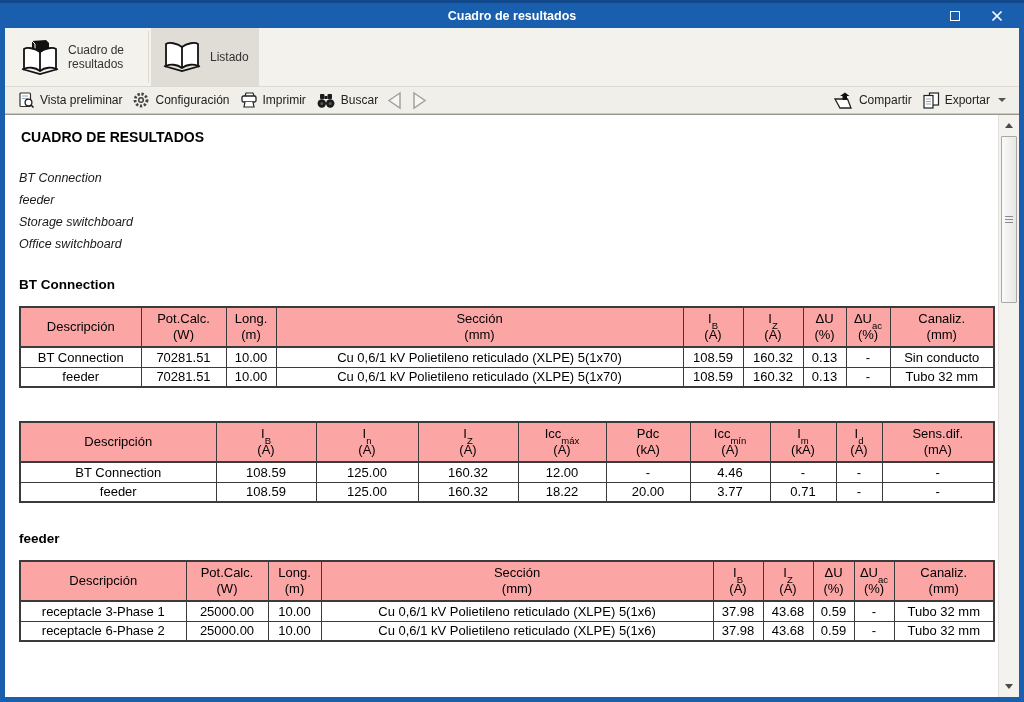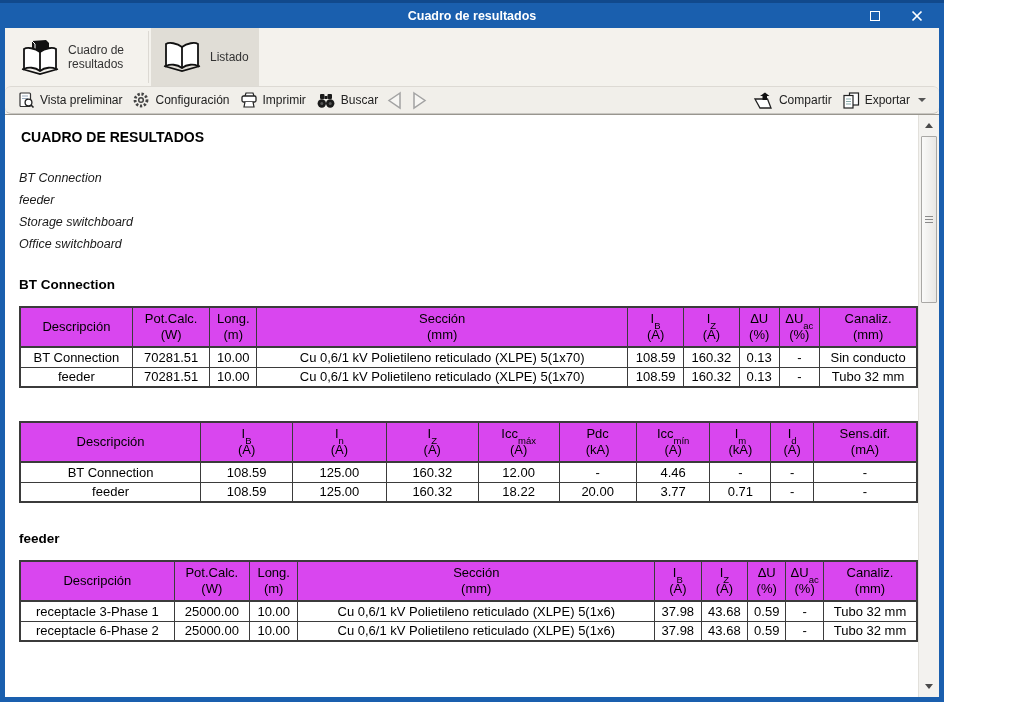--- a/index.html
+++ b/index.html
@@ -1,19 +1,19 @@
 <!DOCTYPE html>
 <html><head>
 <meta charset="utf-8">
 <style>
   * { margin:0; padding:0; box-sizing:border-box; }
   html,body { width:1024px; height:702px; overflow:hidden; }
   body { font-family:"Liberation Sans", sans-serif; background:#fff; }
 
-  .window { width:944px; height:702px; display:flex; flex-direction:column; }
+  .window { width:1024px; height:702px; display:flex; flex-direction:column; }
 
   
   .titlebar {
     height:28px; background:#1A5FAE; border-top:3px solid #11498C;
     display:flex; align-items:center; justify-content:center; position:relative;
     color:#fff; font-size:12.5px; font-weight:bold;
   }
   .tb-controls { position:absolute; right:10px; top:0; height:25px; display:flex; align-items:center; gap:8px; }
   .tb-btn { width:34px; height:25px; display:flex; align-items:center; justify-content:center; cursor:default; }
   .max-glyph { width:10px; height:10px; border:1.6px solid #fff; display:block; }
@@ -27,41 +27,41 @@
   
   .ribbon { height:58px; background:#F4F2ED; display:flex; align-items:stretch; padding-left:4px; }
   .rb-btn { display:flex; align-items:center; gap:7px; padding:0 10px; font-size:12px; color:#333; }
   .rb-btn.selected { background:#E0DDD6;justify-content:space-between; }
   .rb-sep { width:1px; background:#DCD9D3; margin:3px 2px; }
   .rb-label { line-height:14px; }
 
   
   .toolbar {
     height:28px; background:#F1EFEA; border-top:1px solid #DDDAD4; border-bottom:1px solid #C9C7C2;
-    display:flex; align-items:center; padding:0 8px; font-size:12px; color:#222;border-radius:6px;
+    display:flex; align-items:center; padding:0 8px; font-size:12px; color:#222;
   }
   .tbi { display:flex; align-items:center; gap:5px; padding:0 5px; height:24px; }
   .tbi-nav { padding:0 2px; }
   .tb-spacer { flex:1; }
   .caret-down { width:0; height:0; border-left:4px solid transparent; border-right:4px solid transparent; border-top:4px solid #555; margin-left:3px; }
 
   
   .content-wrap { flex:1; display:flex; border-top:1px solid #99968F; background:#fff; min-height:0; }
   .doc { flex:1; padding:14px 0 0 14px; overflow:hidden; }
 
   .doc-title { font-size:14px; font-weight:bold; color:#000; margin-left:2px; }
   .doc-subtitle { font-size:14.5px; font-weight:bold; text-decoration:underline; margin-top:27px; }
   .tree { margin-top:22px; }
   .tree-item { font-style:italic; font-size:12.5px; line-height:22px; color:#1a1a1a; }
   .section-heading { font-size:13.5px; font-weight:bold; margin-top:22px; }
 
   table.results { border-collapse:collapse; table-layout:fixed; margin-top:14px; border:2px solid #3B3B3B; }
   table.results.gap-lg { margin-top:33px; }
   table.results th, table.results td { border:1px solid #3B3B3B; font-weight:normal; text-align:center; color:#000; overflow:hidden; white-space:nowrap; }
-  table.results thead tr { background:#d946ef;padding-left:32px; }
+  table.results thead tr { background:#fca5a5;padding-left:32px; }
   table.results thead th { border-bottom:2px solid #3B3B3B; font-size:13px; padding:3px 2px; height:40px; vertical-align:middle; }
   table.results td { font-size:13px; height:20px; padding:0 3px; background:#fff; }
   .h-main, .h-unit { line-height:16px; }
   table.results sub { font-size:9.5px; position:relative; top:2px; line-height:0; }
 
   
   .scrollbar { width:21px; background:#F3F2EF; border-left:1px solid #E2E0DB; position:relative; }
   .sb-up, .sb-down { position:absolute; left:0; width:20px; height:17px; display:flex; align-items:center; justify-content:center; }
   .sb-up { top:2px; } .sb-down { bottom:2px; }
   .tri-up { width:0; height:0; border-left:4px solid transparent; border-right:4px solid transparent; border-bottom:5px solid #4a4a4a; }

